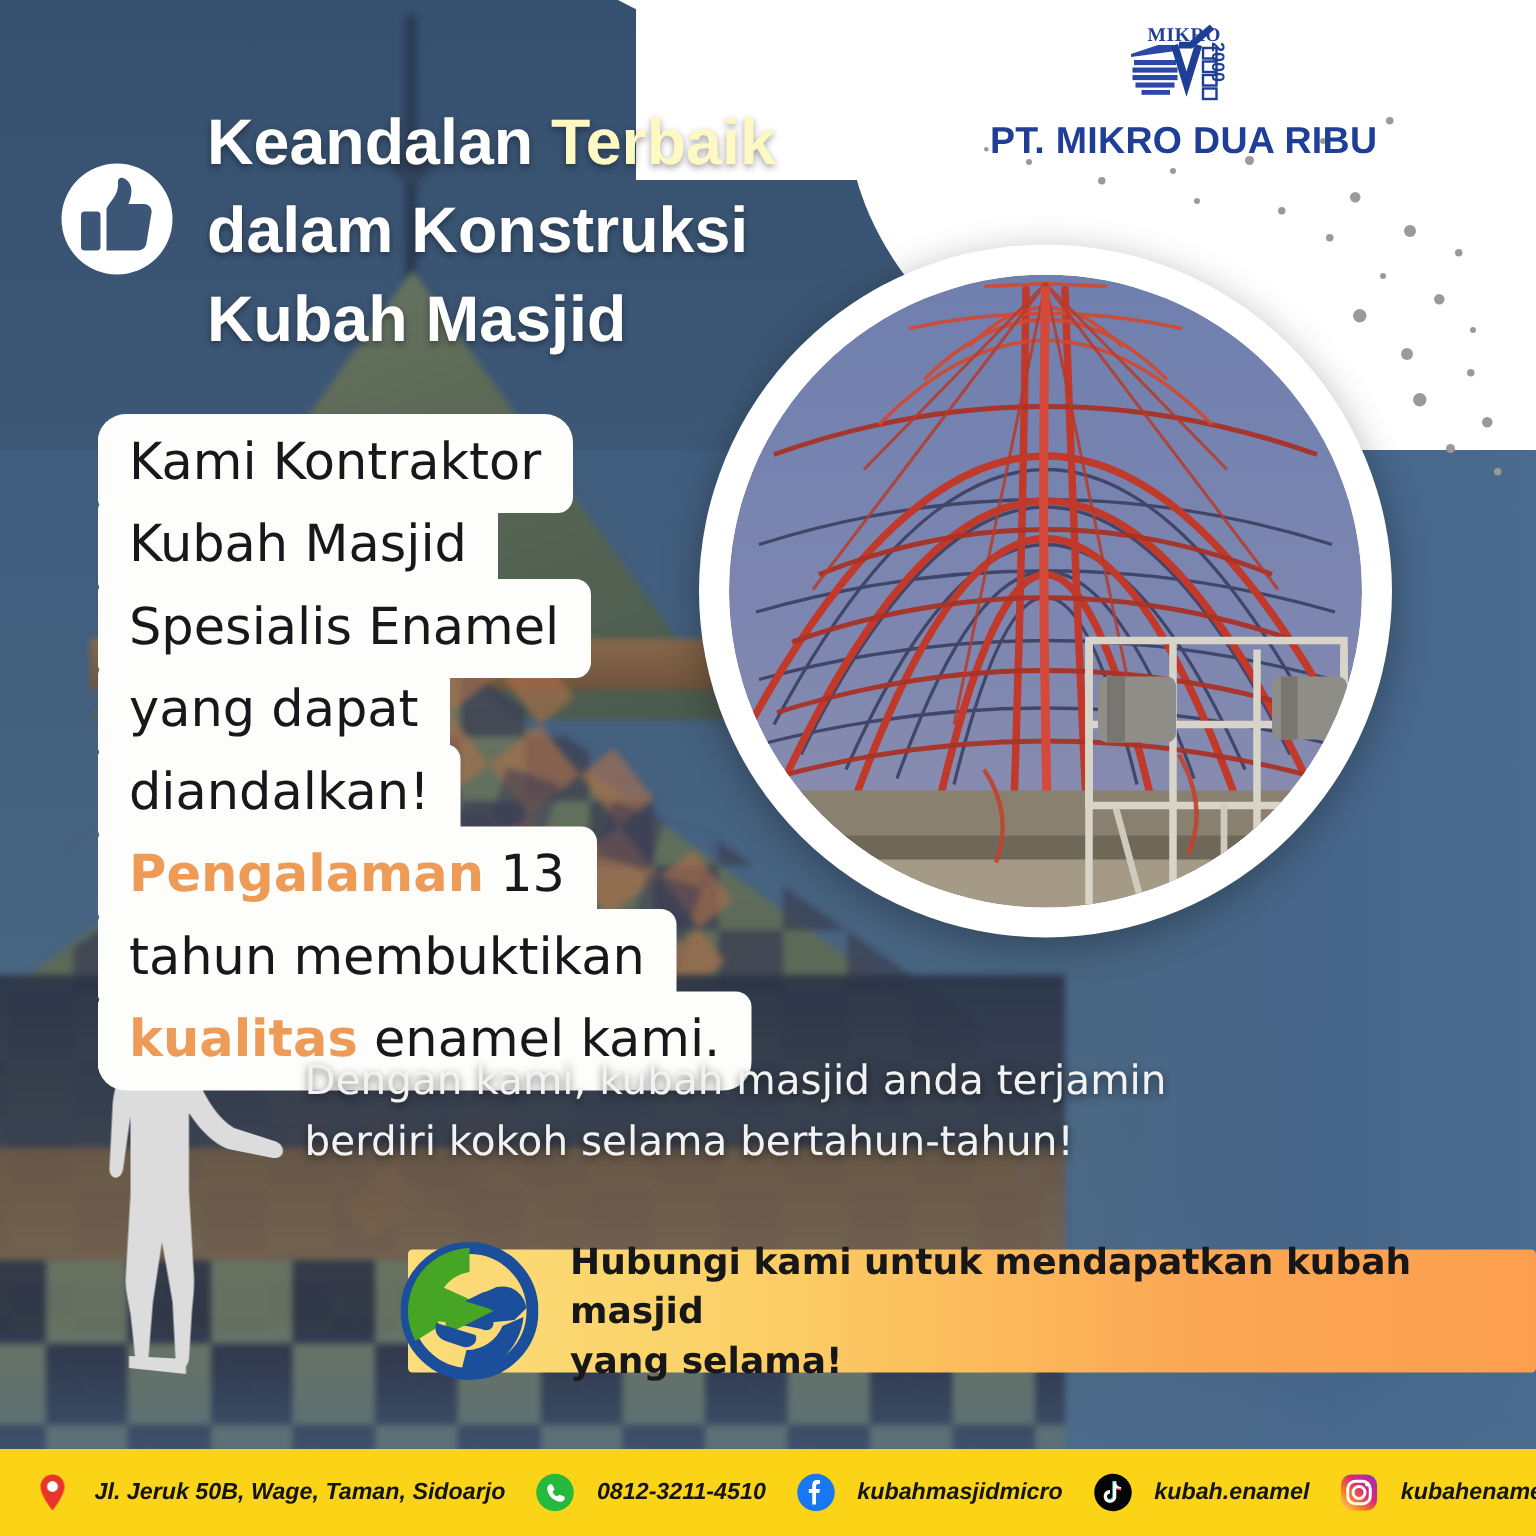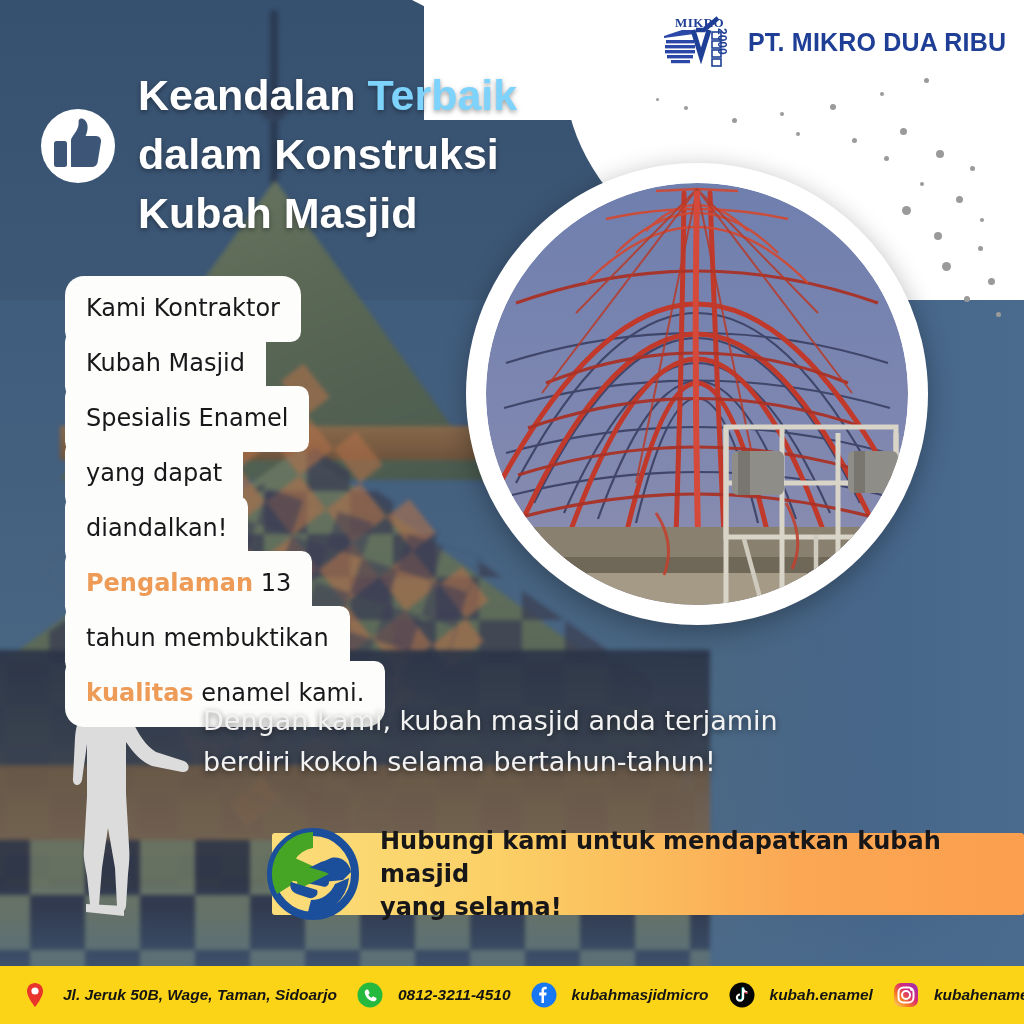--- a/index.html
+++ b/index.html
@@ -184,20 +184,21 @@
   }
 
   
   .logo-row {
     position: absolute;
     left: 660px; top: 14px;
     display: flex;
     align-items: center;
     gap: 10px;
     z-index: 12;
+    flex-direction: column;
   }
   .logo-mark { position: relative; width: 78px; height: 56px; }
   .logo-name {
     font-family: "Liberation Sans", sans-serif;
     font-weight: bold;
     font-size: 25px;
     color: #1f3f96;
     letter-spacing: .2px;
     white-space: nowrap;
   }
@@ -214,36 +215,36 @@
     left: 138px; top: 66px;
     width: 520px;
     z-index: 11;
     font-family: "Liberation Sans", sans-serif;
     font-weight: bold;
     font-size: 43px;
     line-height: 59px;
     color: #ffffff;
     text-shadow: 0 2px 5px rgba(0,0,0,.38);
   }
-  .hl-accent { color: #7dd3fc; }
+  .hl-accent { color: #fef9c3; }
 
   
   .body-block {
     position: absolute;
     left: 72px; top: 283px;
     z-index: 11;
     display: flex;
     flex-direction: column;
     align-items: flex-start;
   }
   .body-line {
     background: #fdfdfb;
     color: #18181a;
     font-family: "DejaVu Sans", sans-serif;
-    font-size: 24px;
+    font-size: 34px;
     line-height: 46px;
     padding: 2px 14px 4px 14px;
     white-space: nowrap;
     border-radius: 4px;
     box-shadow: 0 0 0 7px #fdfdfb;
     margin-bottom: 3px;
   }
   .body-line:first-child { border-top-left-radius: 12px; border-top-right-radius: 12px; }
   .body-line:last-child { border-bottom-left-radius: 12px; border-bottom-right-radius: 12px; }
   .bd-accent { color: #ED9B57; font-weight: bold; }

